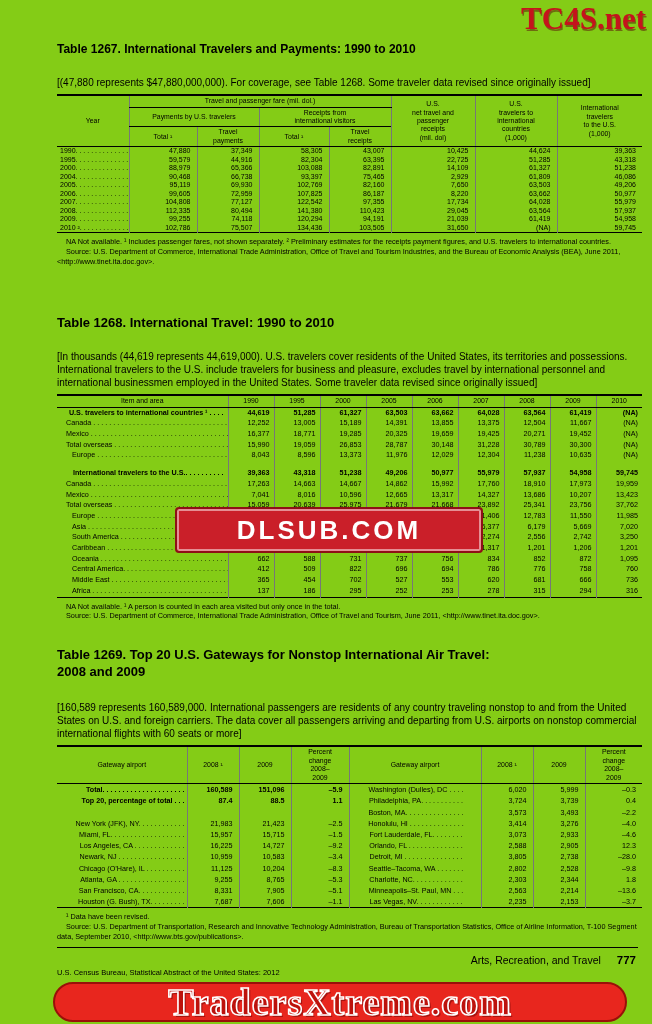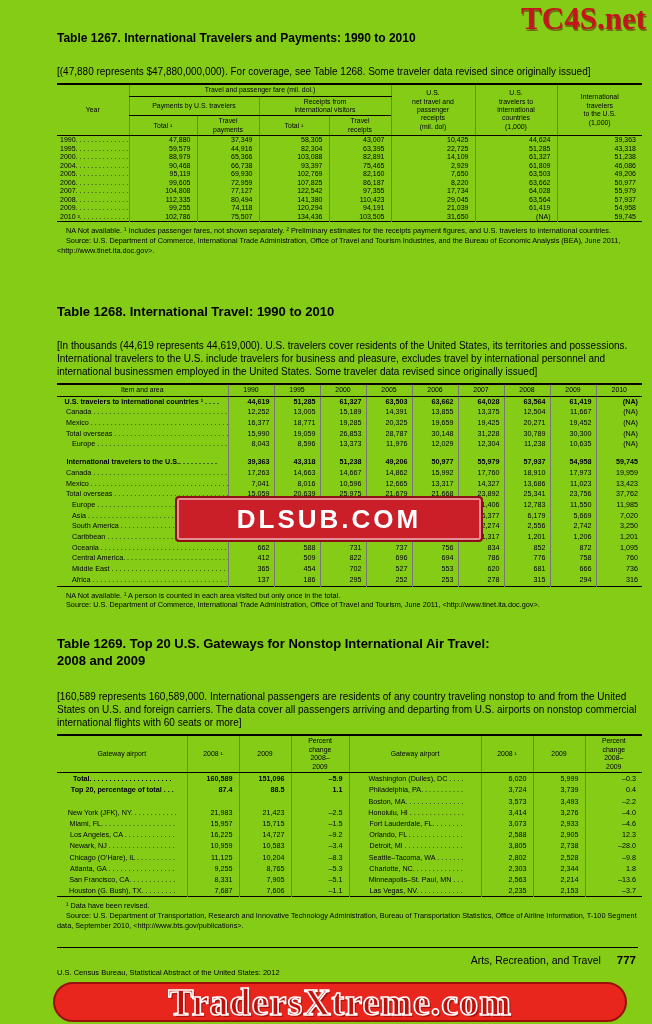--- a/index.html
+++ b/index.html
@@ -1,34 +1,34 @@
 <!DOCTYPE html>
 <html><head>
 <meta charset="utf-8">
 <style>
   *{margin:0;padding:0;box-sizing:border-box}
   body{background:#fff;font-family:"Liberation Sans","DejaVu Sans",sans-serif;color:#000}
   .page{position:relative;width:652px;height:1024px;background:#84cc16;overflow:hidden}
   .content{padding-left:57px;padding-right:14px}
 
   .ttl{font-weight:bold;color:#000}
-  .ttl.s1{font-size:12px;margin-top:31px}
+  .ttl.s1{font-size:12px;margin-top:42px}
   .ttl.s2{font-size:13px;margin-top:48px}
   .ttl.s3{font-size:13px;margin-top:26px;white-space:pre-line;line-height:1.3}
   .note{font-size:10px;line-height:1.32;margin-top:20px}
   .fn{font-size:7.3px;line-height:1.34;text-indent:9px}
   .fn.first{margin-top:4px}
 
   .tbl-wrap{position:relative;margin-top:5px}
   table{width:100%;border-collapse:collapse;table-layout:fixed;border-top:2px solid #000;border-bottom:1px solid #000}
   th{font-weight:normal;font-size:6.9px;line-height:1.22;text-align:center;vertical-align:middle;
      border-left:1px solid #777;border-bottom:1px solid #000;white-space:pre-line;padding:1px 1px;overflow:hidden}
   th.first{border-left:none}
   td{border-left:1px solid #777;text-align:right;white-space:nowrap;overflow:hidden;padding:0 6px 0 2px}
-  td:first-child{border-left:none;text-align:center;padding-left:3px;padding-right:2px}
+  td:first-child{border-left:none;text-align:right;padding-left:3px;padding-right:2px}
   .t1267 td{line-height:8.5px;font-size:7px}
   .t1268 td{line-height:10.7px;font-size:7.2px;padding-right:4px}
   .t1269 td{line-height:11.2px;font-size:7.2px}
   .t1269 td:nth-child(5){text-align:center;padding-left:4px;padding-right:2px}
   tr.b td{font-weight:bold}
   tr.bl td:nth-child(-n+4){font-weight:bold}
   tr.i1 td:first-child{padding-left:9px}
   tr.i2 td:first-child{padding-left:15px}
   tr.gap td{padding-top:7px}
 
@@ -330,21 +330,21 @@
               </tr>
               <tr class="i1">
                 <td>Mexico . . . . . . . . . . . . . . . . . . . . . . . . . . . . . . . . . . . . . . . .</td>
                 <td>7,041</td>
                 <td>8,016</td>
                 <td>10,596</td>
                 <td>12,665</td>
                 <td>13,317</td>
                 <td>14,327</td>
                 <td>13,686</td>
-                <td>11,023</td>
+                <td>10,207</td>
                 <td>13,423</td>
               </tr>
               <tr class="i1">
                 <td>Total overseas . . . . . . . . . . . . . . . . . . . . . . . . . . . . . . . . .</td>
                 <td>15,059</td>
                 <td>20,639</td>
                 <td>25,975</td>
                 <td>21,679</td>
                 <td>21,668</td>
                 <td>23,892</td>

